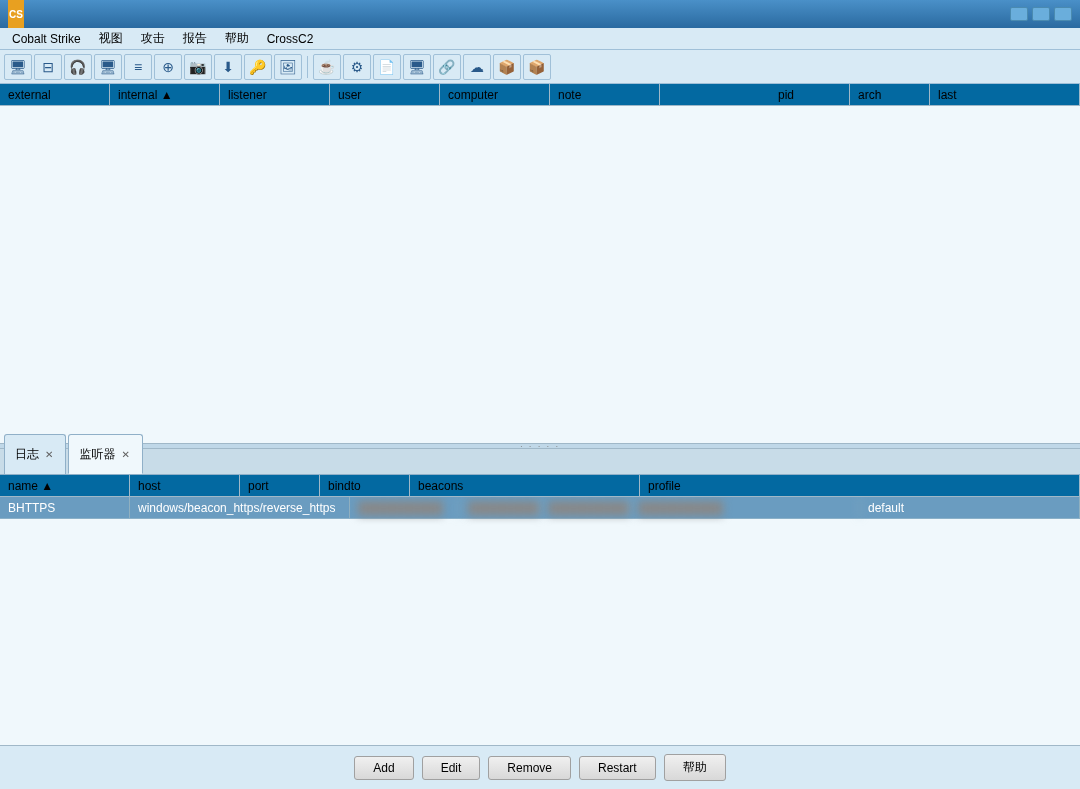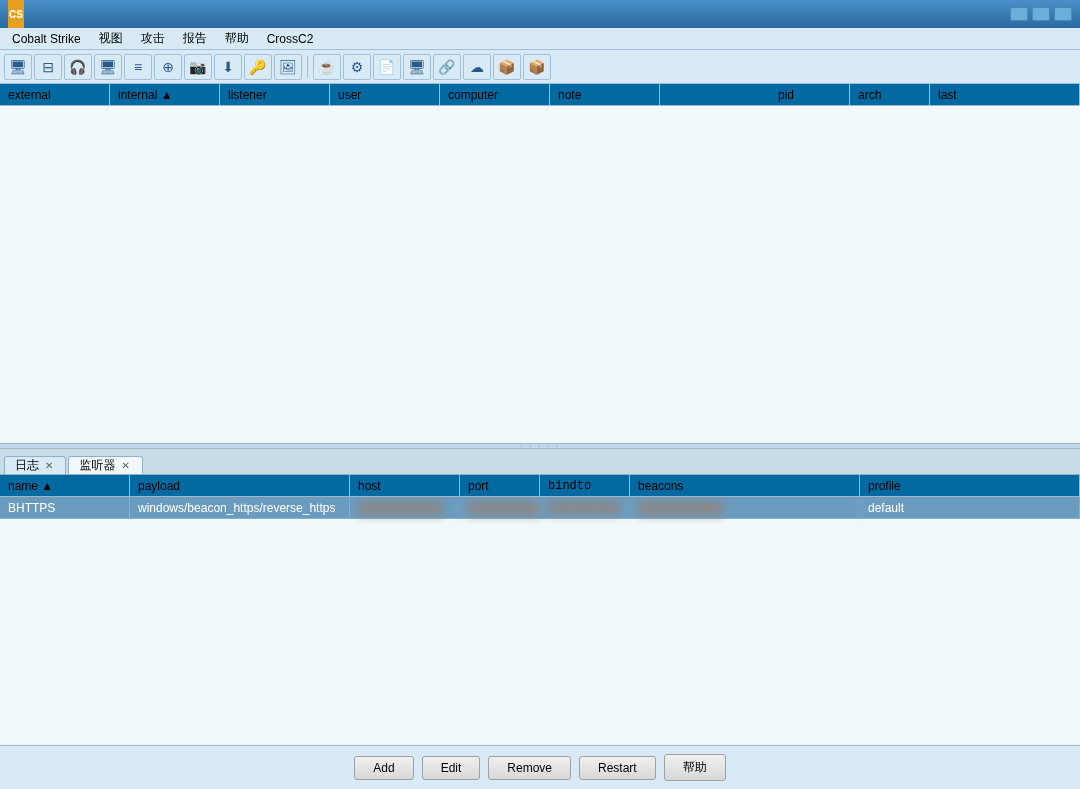--- a/index.html
+++ b/index.html
@@ -200,21 +200,21 @@
       align-items: center;
       padding: 3px 10px;
       background: #d8eaf5;
       border: 1px solid #90b0c8;
       border-bottom: none;
       border-radius: 3px 3px 0 0;
       margin-right: 2px;
       cursor: pointer;
       font-size: 12px;
       gap: 4px;
-      height: 18px;
+      height: 40px;
     }
     .tab.active {
       background: #f0f8fc;
       border-bottom: 1px solid #f0f8fc;
       z-index: 1;
     }
     .tab-close {
       font-size: 10px;
       color: #606060;
       cursor: pointer;
@@ -227,21 +227,21 @@
       flex-direction: column;
       flex: 1;
       overflow: hidden;
     }
 
     
     .lst-col-name { width: 130px; }
     .lst-col-payload { width: 220px; }
     .lst-col-host { width: 110px; }
     .lst-col-port { width: 80px; }
-    .lst-col-bindto { width: 90px; font-family: Liberation Mono, monospace; }
+    .lst-col-bindto { width: 90px; }
     .lst-col-beacons { width: 230px; }
     .lst-col-profile { flex: 1; }
 
     
     .listener-row {
       display: flex;
       height: 22px;
       align-items: center;
       background: #b0cce0;
       border-bottom: 1px solid #8ab0c8;
@@ -363,21 +363,20 @@
     </div>
     <div class="tab active">
       <span>监听器</span>
       <span class="tab-close">✕</span>
     </div>
   </div>
 
   <div id="listener-table">
     <div class="table-header">
       <div class="col-header lst-col-name">name ▲</div>
-      <div class="col-header lst-col-payload">payload</div>
       <div class="col-header lst-col-host">host</div>
       <div class="col-header lst-col-port">port</div>
       <div class="col-header lst-col-bindto">bindto</div>
       <div class="col-header lst-col-beacons">beacons</div>
       <div class="col-header lst-col-profile">profile</div>
     </div>
     <div class="table-body">
 
     <div class="listener-row selected">
           <div class="row-cell lst-col-name">BHTTPS</div>

